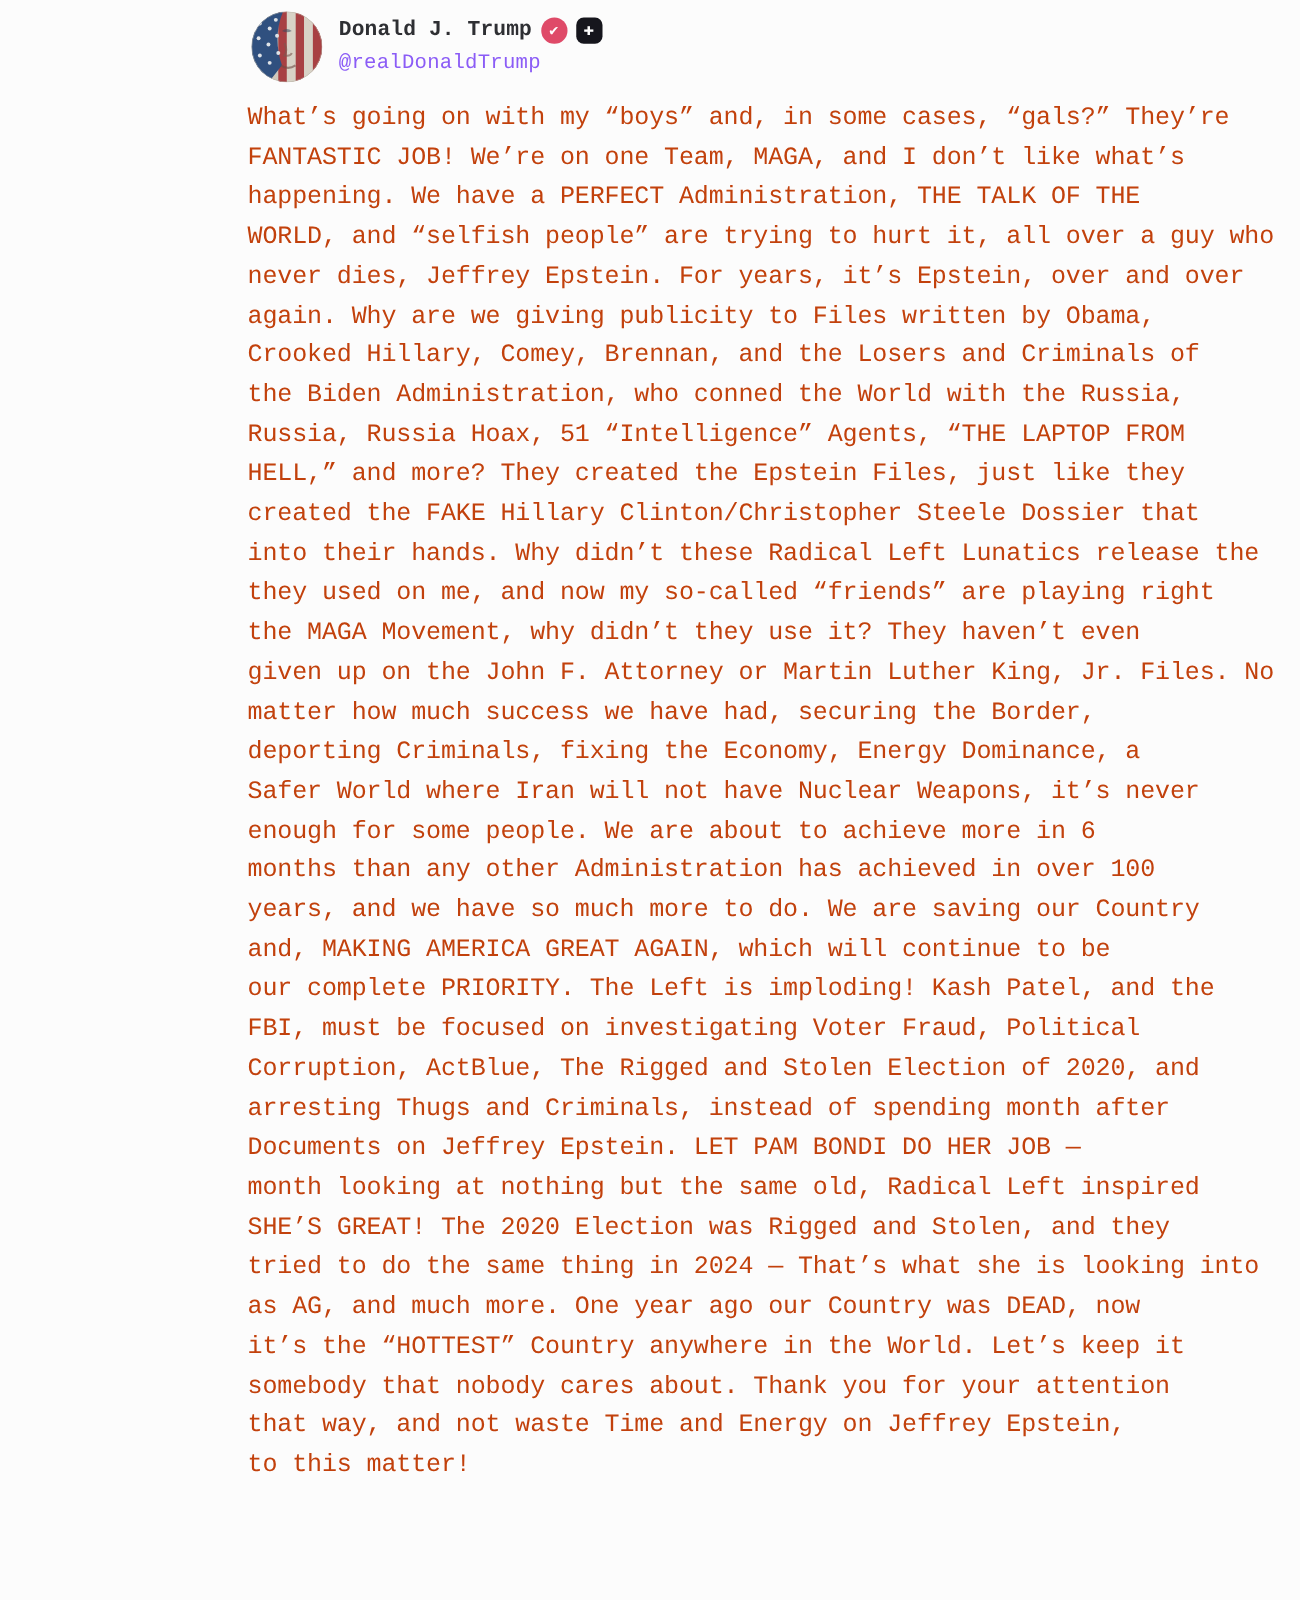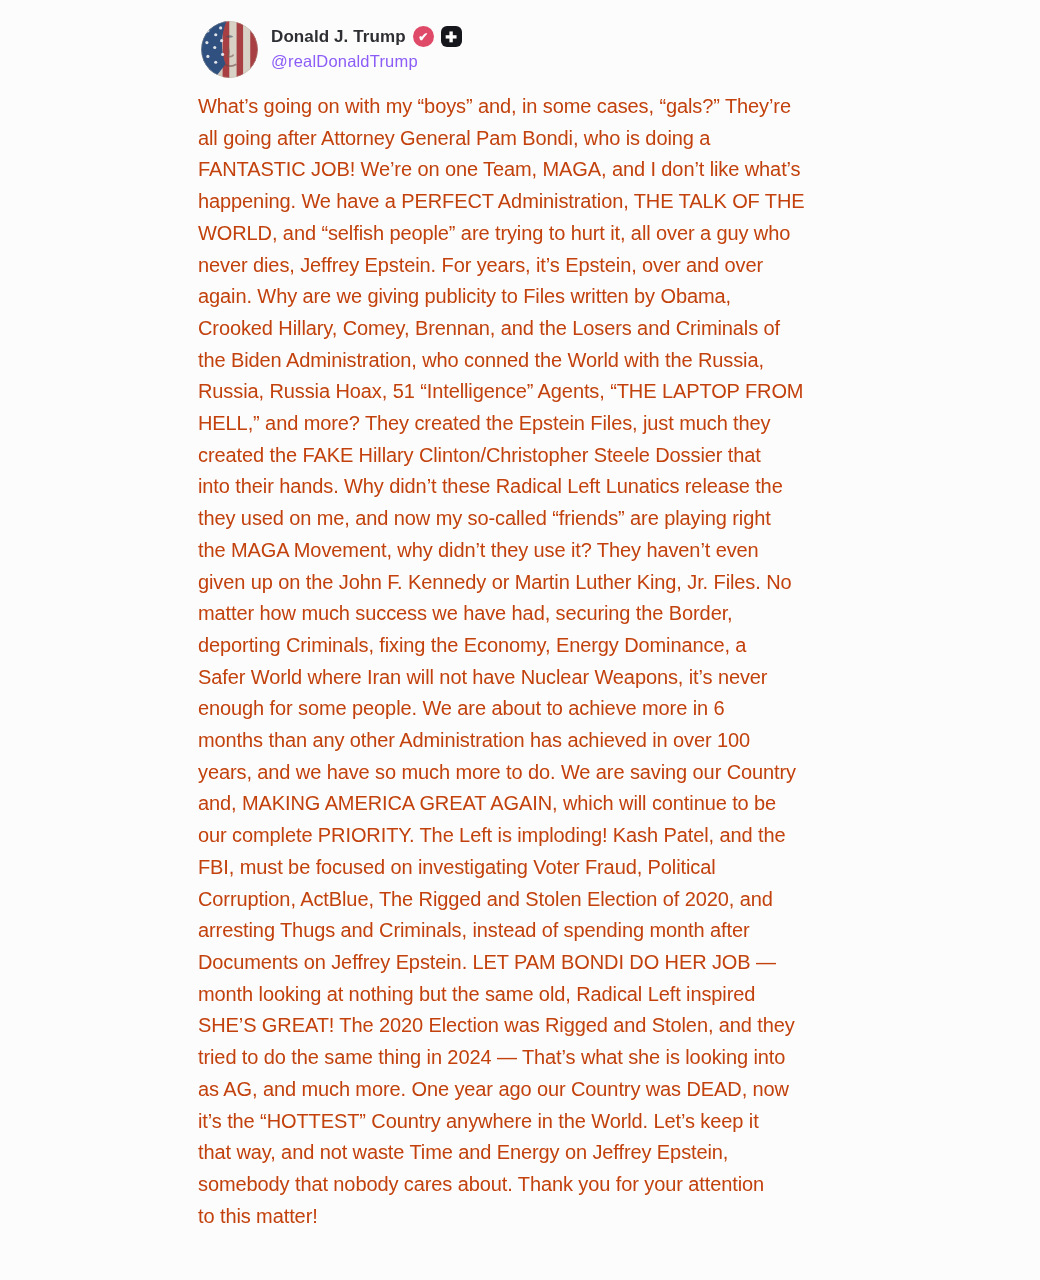--- a/index.html
+++ b/index.html
@@ -6,22 +6,23 @@
   html,body { width:1040px; height:1280px; }
   body {
     background:#fcfcfc;
     font-family:"Liberation Sans", sans-serif;
     overflow:hidden;
     position:relative;
   }
   .post {
     position:absolute;
     left:198px;
-    top:18px;
+    top:6px;
     width:672px;
+    font-family:Liberation Mono, monospace;
   }
   .post-header {
     display:flex;
     align-items:flex-start;
   }
   .avatar {
     width:57px;
     height:57px;
     border-radius:50%;
     overflow:hidden;
@@ -123,49 +124,48 @@
       <div class="name-row">
         <span class="author-name">Donald J. Trump</span>
         <span class="badge verified">✔</span>
         <span class="badge plus">✚</span>
       </div>
       <div class="author-handle">@realDonaldTrump</div>
     </div>
   </div>
   <div class="post-body">
       <div class="line">What’s going on with my “boys” and, in some cases, “gals?” They’re</div>
-      <div class="line">all going after Attorney General Pam Bondi, who is doing a</div>
       <div class="line">FANTASTIC JOB! We’re on one Team, MAGA, and I don’t like what’s</div>
       <div class="line">happening. We have a PERFECT Administration, THE TALK OF THE</div>
       <div class="line">WORLD, and “selfish people” are trying to hurt it, all over a guy who</div>
       <div class="line">never dies, Jeffrey Epstein. For years, it’s Epstein, over and over</div>
       <div class="line">again. Why are we giving publicity to Files written by Obama,</div>
       <div class="line">Crooked Hillary, Comey, Brennan, and the Losers and Criminals of</div>
       <div class="line">the Biden Administration, who conned the World with the Russia,</div>
       <div class="line">Russia, Russia Hoax, 51 “Intelligence” Agents, “THE LAPTOP FROM</div>
-      <div class="line">HELL,” and more? They created the Epstein Files, just much they</div>
+      <div class="line">HELL,” and more? They created the Epstein Files, just like they</div>
       <div class="line">created the FAKE Hillary Clinton/Christopher Steele Dossier that</div>
       <div class="line">into their hands. Why didn’t these Radical Left Lunatics release the</div>
       <div class="line">they used on me, and now my so-called “friends” are playing right</div>
       <div class="line">the MAGA Movement, why didn’t they use it? They haven’t even</div>
-      <div class="line">given up on the John F. Kennedy or Martin Luther King, Jr. Files. No</div>
+      <div class="line">given up on the John F. Attorney or Martin Luther King, Jr. Files. No</div>
       <div class="line">matter how much success we have had, securing the Border,</div>
       <div class="line">deporting Criminals, fixing the Economy, Energy Dominance, a</div>
       <div class="line">Safer World where Iran will not have Nuclear Weapons, it’s never</div>
       <div class="line">enough for some people. We are about to achieve more in 6</div>
       <div class="line">months than any other Administration has achieved in over 100</div>
       <div class="line">years, and we have so much more to do. We are saving our Country</div>
       <div class="line">and, MAKING AMERICA GREAT AGAIN, which will continue to be</div>
       <div class="line">our complete PRIORITY. The Left is imploding! Kash Patel, and the</div>
       <div class="line">FBI, must be focused on investigating Voter Fraud, Political</div>
       <div class="line">Corruption, ActBlue, The Rigged and Stolen Election of 2020, and</div>
       <div class="line">arresting Thugs and Criminals, instead of spending month after</div>
       <div class="line">Documents on Jeffrey Epstein. LET PAM BONDI DO HER JOB —</div>
       <div class="line">month looking at nothing but the same old, Radical Left inspired</div>
       <div class="line">SHE’S GREAT! The 2020 Election was Rigged and Stolen, and they</div>
       <div class="line">tried to do the same thing in 2024 — That’s what she is looking into</div>
       <div class="line">as AG, and much more. One year ago our Country was DEAD, now</div>
       <div class="line">it’s the “HOTTEST” Country anywhere in the World. Let’s keep it</div>
+      <div class="line">somebody that nobody cares about. Thank you for your attention</div>
       <div class="line">that way, and not waste Time and Energy on Jeffrey Epstein,</div>
-      <div class="line">somebody that nobody cares about. Thank you for your attention</div>
       <div class="line">to this matter!</div>
     </div>
 </div>
 
 </body></html>

